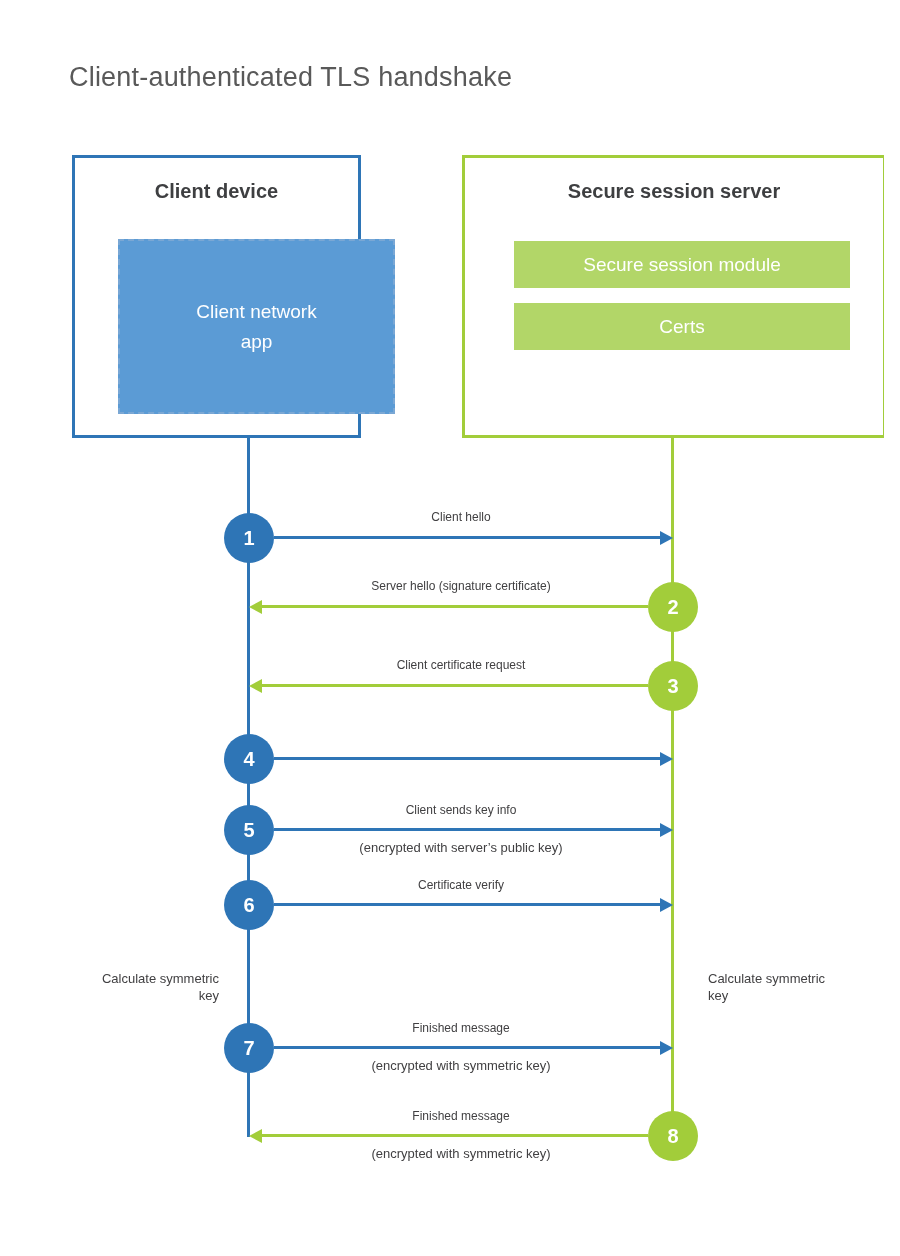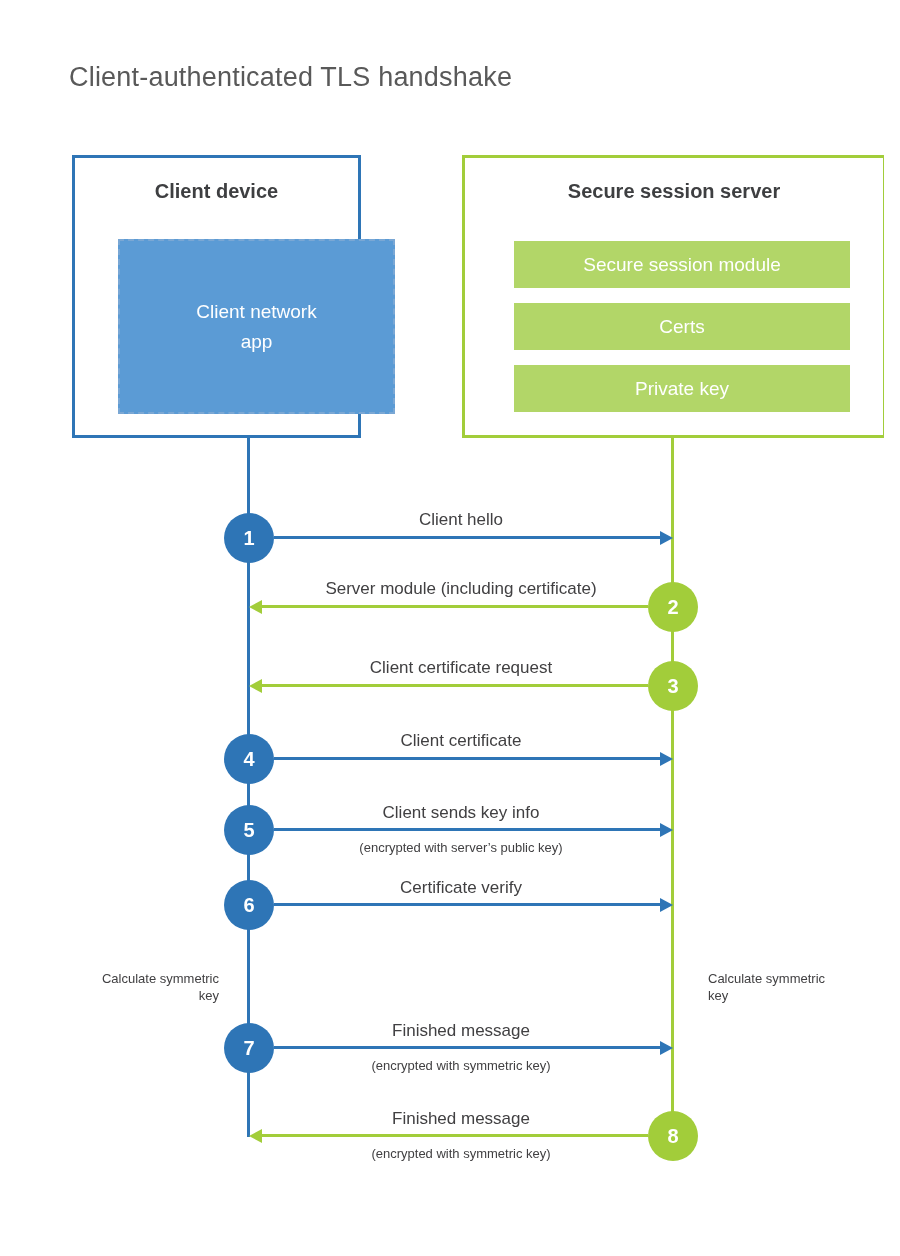--- a/index.html
+++ b/index.html
@@ -41,21 +41,21 @@
   .arrow.right { left:242px; width:386px; background:var(--blue,#2e75b6); }
   .arrow.right::after { content:""; position:absolute; right:-13px; top:-5.5px; width:0; height:0;
                         border-top:7px solid transparent; border-bottom:7px solid transparent;
                         border-left:13px solid var(--blue,#2e75b6); }
   .arrow.left { left:230px; width:386px; background:var(--green,#a2cd3a); }
   .arrow.left::before { content:""; position:absolute; left:-13px; top:-5.5px; width:0; height:0;
                         border-top:7px solid transparent; border-bottom:7px solid transparent;
                         border-right:13px solid var(--green,#a2cd3a); }
 
   .msg-label { position:absolute; left:230px; width:398px; text-align:center;
-               font-size:17px; color:var(--text-dark,#414042); z-index:2; }
+               font-size:12px; color:var(--text-dark,#414042); z-index:2; }
   .msg-sub   { position:absolute; left:230px; width:398px; text-align:center;
                font-size:13px; color:var(--text-dark,#414042); z-index:2; }
 
   .note { position:absolute; font-size:13px; color:var(--text-dark,#414042); line-height:17px; z-index:2; }
   .note.decrypt   { left:666px; top:763px; width:168px; text-align:left; }
   .note.calc-left { left:55px;  top:938px; width:132px; text-align:right; }
   .note.calc-right{ left:676px; top:938px; width:130px; text-align:left; }
 </style>
 </head>
 <body>
@@ -66,41 +66,39 @@
 
   <div class="box client-box">
     <div class="box-title">Client device</div>
     <div class="client-app">Client network app</div>
   </div>
 
   <div class="box server-box">
     <div class="box-title">Secure session server</div>
     <div class="server-bar b0">Secure session module</div>
     <div class="server-bar b1">Certs</div>
-    <div class="server-bar b2">Private key</div>
   </div>
 
   <div class="vline blue"></div>
   <div class="vline green"></div>
 
   <div class="circle blue" style="top:481px">1</div>
   <div class="arrow right" style="top:504px"></div>
   <div class="msg-label" style="top:478px">Client hello</div>
 
   <div class="circle green" style="top:550px">2</div>
   <div class="arrow left" style="top:573px"></div>
-  <div class="msg-label" style="top:547px">Server module (including certificate)</div>
+  <div class="msg-label" style="top:547px">Server hello (signature certificate)</div>
 
   <div class="circle green" style="top:629px">3</div>
   <div class="arrow left" style="top:652px"></div>
   <div class="msg-label" style="top:626px">Client certificate request</div>
 
   <div class="circle blue" style="top:702px">4</div>
   <div class="arrow right" style="top:725px"></div>
-  <div class="msg-label" style="top:699px">Client certificate</div>
 
   <div class="circle blue" style="top:773px">5</div>
   <div class="arrow right" style="top:796px"></div>
   <div class="msg-label" style="top:771px">Client sends key info</div>
   <div class="msg-sub" style="top:808px">(encrypted with server’s public key)</div>
 
   <div class="circle blue" style="top:848px">6</div>
   <div class="arrow right" style="top:871px"></div>
   <div class="msg-label" style="top:846px">Certificate verify</div>
 

